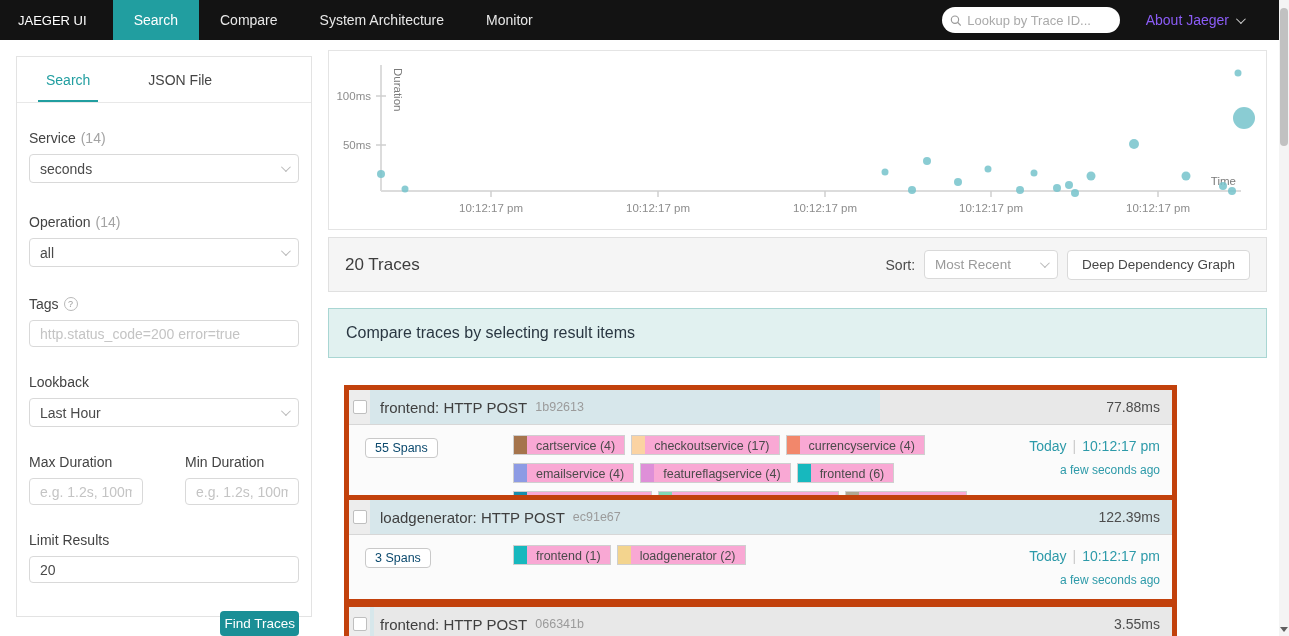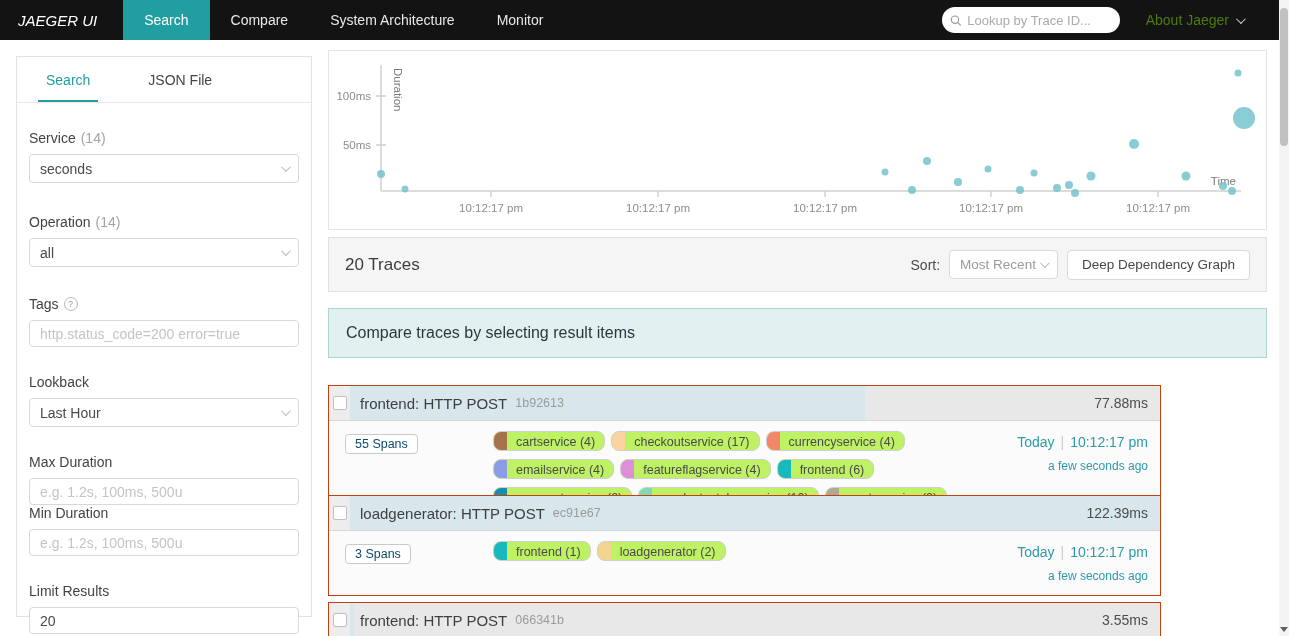--- a/index.html
+++ b/index.html
@@ -2,32 +2,32 @@
 <html><head>
 <meta charset="utf-8">
 <style>
   * { margin:0; padding:0; box-sizing:border-box; }
   html,body { width:1289px; height:636px; overflow:hidden; background:#fff;
     font-family:"Liberation Sans", sans-serif; color:#434343; }
 
   
   .navbar { position:absolute; left:0; top:0; width:1289px; height:40px;
     background:#131313; display:flex; align-items:stretch; z-index:20; }
-  .brand { color:#fff; font-size:15px; display:flex; align-items:center;
-    padding:0 26px 0 18px; font-weight:400;font-style:italic; }
+  .brand { color:#fff; font-size:13px; display:flex; align-items:center;
+    padding:0 26px 0 18px; font-weight:400; }
   .nav-item { color:#e8e8e8; font-size:14px; display:flex; align-items:center;
     padding:0 21px; cursor:pointer; }
   .nav-item.active { background:#219EA0; color:#fff; }
   .nav-right { margin-left:auto; display:flex; align-items:center; gap:26px; padding-right:46px; }
   .trace-lookup { width:178px; height:26px; background:#fff; border-radius:13px;
     display:flex; align-items:center; padding:0 8px; gap:6px; }
   .trace-lookup input { border:none; outline:none; width:100%; font-size:13px;
     font-family:inherit; color:#555; background:transparent; }
   .trace-lookup input::placeholder { color:#aaa; }
-  .about { color:#4d7c0f; font-size:14px; display:flex; align-items:center; gap:7px; cursor:pointer; }
+  .about { color:#8b5cf6; font-size:14px; display:flex; align-items:center; gap:7px; cursor:pointer; }
   .chev { width:7px; height:7px; border-right:1.5px solid #cfcfcf; border-bottom:1.5px solid #cfcfcf;
     transform:rotate(45deg) translateY(-2px); display:inline-block; }
   .chev.dark { border-color:#b9b9b9; }
 
   
   .scrollbar { position:absolute; right:0; top:0; width:10px; height:636px; background:#f4f4f4; z-index:30; }
   .scroll-thumb { position:absolute; left:1px; right:1px; top:8px; height:138px; background:#c1c1c1; border-radius:4px; }
   .scroll-arrow-down { position:absolute; left:1px; bottom:4px; width:0; height:0;
     border-left:4px solid transparent; border-right:4px solid transparent; border-top:5px solid #606060; }
 
@@ -43,67 +43,67 @@
   .field-label { font-size:14px; color:#434343; display:flex; align-items:center; gap:5px; }
   .count { color:#a3a3a3; }
   .help-icon { width:14px; height:14px; border:1px solid #b9b9b9; border-radius:50%;
     color:#9a9a9a; font-size:9px; display:inline-flex; align-items:center; justify-content:center; }
   .control { margin-top:8px; height:29px; border:1px solid #d9d9d9; border-radius:4px;
     background:#fff; display:flex; align-items:center; padding:0 10px; font-size:14px; color:#4a4a4a; }
   .select { justify-content:space-between; cursor:pointer; }
   .control input { border:none; outline:none; width:100%; font-size:14px; color:#4a4a4a;
     font-family:inherit; background:transparent; }
   .control input::placeholder { color:#c4c4c4; }
-  .two-col { display:grid; grid-template-columns:1fr; column-gap:42px; }
+  .two-col { display:grid; grid-template-columns:1fr 1fr; column-gap:42px; }
   .btn-row { margin-top:28px; display:flex; justify-content:flex-end; }
   .find-btn { background:#1A8F96; color:#fff; border:none; border-radius:4px;
     font-size:13.5px; padding:5px 4px; font-family:inherit; cursor:pointer; }
 
   
   .main { position:absolute; left:328px; top:0; width:939px; height:636px; }
 
   .chart-card { position:absolute; top:50px; left:0; width:939px; height:180px;
     background:#fff; border:1px solid #e4e4e4; }
 
   .results-bar { position:absolute; top:237px; left:0; width:939px; height:55px;
     background:#f5f5f5; border:1px solid #e0e0e0; display:flex; align-items:center; padding:0 16px; }
   .results-count { font-size:17px; color:#3d3d3d; }
   .results-right { margin-left:auto; display:flex; align-items:center; gap:9px; }
   .sort-label { font-size:14px; color:#4a4a4a; }
   .sort-select { height:29px; background:#fff; border:1px solid #d9d9d9; border-radius:4px;
-    display:flex; align-items:center; gap:4px; padding:0 10px; font-size:13.5px; color:#9a9a9a; cursor:pointer; }
+    display:flex; align-items:center; gap:29px; padding:0 10px; font-size:13.5px; color:#9a9a9a; cursor:pointer; }
   .ddg-btn { height:30px; background:#fff; border:1px solid #d9d9d9; border-radius:4px;
     font-size:13.5px; color:#474747; padding:0 14px; font-family:inherit; cursor:pointer; }
 
   .banner { position:absolute; top:308px; left:0; width:939px; height:50px;
     background:#e1f1f0; border:1px solid #a9d6d3; display:flex; align-items:center;
     padding:16px 17px; font-size:16px; color:#2a3742; }
 
   
-  .trace-card { position:absolute; left:0; width:833px; background:#fbfbfb;
-    border:1px solid #c2410c; }
+  .trace-card { position:absolute; left:16px; width:833px; background:#fbfbfb;
+    border:5px solid #c2410c; }
   .trace-header { position:relative; height:35px; background:#e8e8e8;
     border-bottom:1px solid #d7d7d7; cursor:pointer; }
   .trace-bar { position:absolute; left:0; top:0; bottom:0; background:#d7e7eb; }
   .cb-cell { position:absolute; left:0; top:0; bottom:0; width:21px; background:#ededed;
     display:flex; align-items:center; justify-content:center; }
   .checkbox { width:14px; height:14px; background:#fff; border:1px solid #bfbfbf; border-radius:2px; cursor:pointer; }
   .trace-title-row { position:absolute; left:0; right:0; top:0; bottom:0;
     display:flex; align-items:center; padding:0 12px 0 31px; }
   .trace-name { font-size:15px; color:#3f3f3f; }
   .trace-id { font-size:12.5px; color:#9b9b9b; margin-left:8px; }
   .trace-duration { margin-left:auto; font-size:14px; color:#4d4d4d; }
   .trace-body { display:flex; padding:10px 12px 12px 16px; }
   .spans-col { width:148px; flex:none; padding-top:3px; }
   .pill { display:inline-block; border:1px solid #c9c9c9; border-radius:4px; background:#fff;
     font-size:12.5px; color:#0c4a6e; padding:2px 9px; }
   .tags-col { flex:1; display:flex; flex-wrap:wrap; gap:8px 6px; align-content:flex-start;
     justify-content:flex-start; padding-right:18px; }
-  .tag { display:inline-flex; align-items:stretch; border:1px solid #cfcfcf; border-radius:8px;
-    overflow:hidden; background:#bef264; height:20px; }
+  .tag { display:inline-flex; align-items:stretch; border:1px solid #cfcfcf; border-radius:0;
+    overflow:hidden; background:#f9a8d4; height:20px; }
   .tag-color { width:13px; flex:none; }
   .tag-label { font-size:12.5px; color:#4a4a4a; padding:1px 9px 0; display:flex; align-items:center; }
   .time-col { width:162px; flex:none; text-align:right; font-size:14px; color:#2D9AA9; padding-top:3px; }
   .time-row { white-space:nowrap; }
   .time-divider { color:#c9c9c9; margin:0 6px; }
   .ago { font-size:12px; margin-top:9px; }
 
   svg text { font-family:"Liberation Sans", sans-serif; }
 </style>
 </head>

